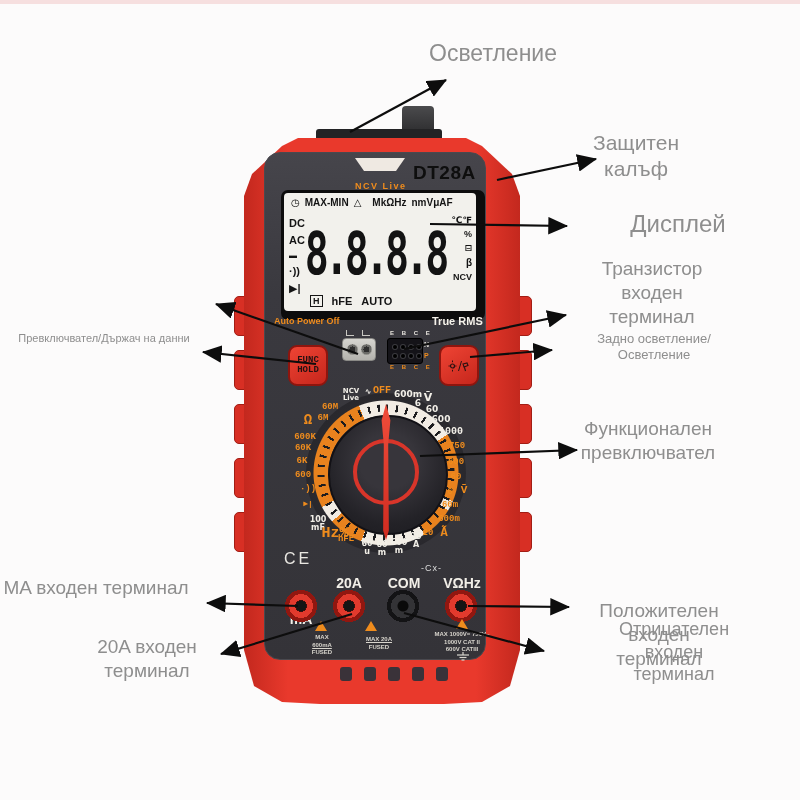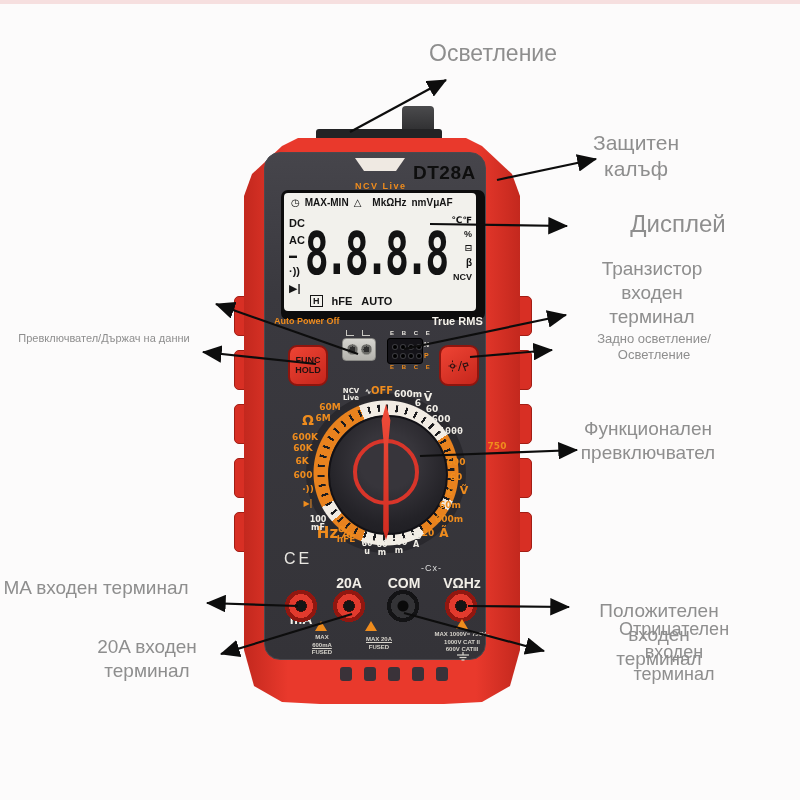--- a/index.html
+++ b/index.html
@@ -46,21 +46,21 @@
   #lcd-bottom{position:absolute;left:26px;bottom:4px;display:flex;gap:9px;align-items:center;
               font-size:11px;font-weight:bold;}
   #lcd-hold{border:1.5px solid #141414;font-size:9px;padding:0 2px;line-height:10px;}
 
   #apo{left:274px;top:316px;font-size:9px;font-weight:bold;color:#ef8c1d;z-index:4;}
   #truerms{left:432px;top:315px;font-size:11px;font-weight:bold;color:#f5f2ea;z-index:4;}
 
   
   .rbtn{position:absolute;width:36px;height:37px;border-radius:9px;z-index:4;
         background:linear-gradient(145deg,#ee4434,#c6261c);border:2px solid #8e150e;
-        display:flex;align-items:center;justify-content:center;text-align:center;}
+        display:flex;align-items:center;justify-content:center;text-align:center;font-family:Liberation Mono, monospace;}
   #func-btn{left:288px;top:345px;font-size:9px;font-weight:bold;color:#241111;line-height:1.1;}
   #light-btn{left:439px;top:345px;}
   #lamp-socket{left:342px;top:338px;width:32px;height:21px;border-radius:4px;z-index:4;
                background:linear-gradient(180deg,#d6d5d0,#b3b2ad);border:1px solid #8a8a86;}
   .lamp-hole{position:absolute;top:5px;width:11px;height:11px;border-radius:50%;
              background:radial-gradient(circle,#2e2e2e 0 3px,#6b6b68 3px 5px,#8f8f8a 5px);}
   #lh1{left:4px;} #lh2{left:18px;}
   .lamp-ico{position:absolute;width:7px;height:5px;border-bottom:1.5px solid #c9c8c2;
             border-left:1.5px solid #c9c8c2;z-index:4;}
   #trans-socket{left:387px;top:338px;width:34px;height:24px;border-radius:3px;background:#141318;
@@ -87,21 +87,21 @@
   #knob{left:328px;top:415px;width:116px;height:116px;border-radius:50%;z-index:4;border:2px solid #121116;
         background:radial-gradient(circle at 50% 38%,#37353b 0 30%,#232227 68%,#1a191e);}
   #red-ring{left:353px;top:439px;width:66px;height:66px;border-radius:50%;z-index:5;box-sizing:border-box;
             border:4px solid #d8352a;}
   #pointer{left:375px;top:404px;width:22px;height:136px;z-index:6;
            background:linear-gradient(180deg,#f04d3b,#d02b20);
            clip-path:polygon(50% 0%,70% 12%,60% 30%,63% 93%,50% 100%,37% 93%,40% 30%,30% 12%);
            filter:drop-shadow(0 0 1px #70100a);}
   .dlab{position:absolute;transform:translate(-50%,-50%);font-weight:bold;white-space:pre-line;
         text-align:center;line-height:1.05;z-index:6;font-family:"DejaVu Sans",sans-serif;}
-  .wh{color:#f2efe8;} .or{color:#ef8c1d;}
+  .wh{color:#f2efe8;} .or{color:#ef8c1d;font-family:Liberation Mono, monospace;}
   #dial-labels{left:0;top:0;width:800px;height:800px;z-index:6;pointer-events:none;}
 
   
   #ce{left:284px;top:550px;font-size:16px;color:#e9e7e2;letter-spacing:3px;z-index:4;}
   #cx{left:421px;top:563px;font-size:9px;color:#ddd;z-index:4;letter-spacing:1px;}
   .tlabel{position:absolute;top:575px;transform:translateX(-50%);font-size:14px;font-weight:bold;
           color:#f2efe8;z-index:4;}
   .term{position:absolute;width:34px;height:34px;border-radius:50%;z-index:4;}
   .term.red{background:radial-gradient(circle,#151515 0 5px,#3a100c 5px 6px,#e23a2d 6px 12px,#911710 12px 16px,rgba(0,0,0,0) 16px);}
   .term.blk{background:radial-gradient(circle,#0a0a0a 0 5px,#333336 6px 12px,#131315 12px 16px,rgba(0,0,0,0) 16px);}
@@ -238,21 +238,21 @@
       <span class="dlab wh" style="left: 351px; top: 395px; font-size: 7px;">NCV
 Live</span>
       <span class="dlab wh" style="left: 368px; top: 392px; font-size: 8px;">∿</span>
       <span class="dlab or" style="left: 382px; top: 391px; font-size: 10px;">OFF</span>
       <span class="dlab wh" style="left: 408px; top: 395px; font-size: 9px;">600m</span>
       <span class="dlab wh" style="left: 418px; top: 404px; font-size: 9px;">6</span>
       <span class="dlab wh" style="left: 428px; top: 398px; font-size: 11px;">V̄</span>
       <span class="dlab wh" style="left: 432px; top: 410px; font-size: 9px;">60</span>
       <span class="dlab wh" style="left: 441px; top: 420px; font-size: 9px;">600</span>
       <span class="dlab wh" style="left: 451px; top: 432px; font-size: 10px; font-family: Liberation Mono, monospace;">1000</span>
-      <span class="dlab or" style="left: 457px; top: 447px; font-size: 9px; margin-left: 40px;">750</span>
+      <span class="dlab or" style="left: 457px; top: 447px; font-size: 9px;">750</span>
       <span class="dlab or" style="left: 456px; top: 463px; font-size: 9px;">600</span>
       <span class="dlab or" style="left: 456px; top: 478px; font-size: 9px;">60</span>
       <span class="dlab or" style="left: 450px; top: 493px; font-size: 9px;">6</span>
       <span class="dlab or" style="left: 464px; top: 491px; font-size: 11px;">Ṽ</span>
       <span class="dlab or" style="left: 450px; top: 506px; font-size: 9px;">60m</span>
       <span class="dlab or" style="left: 449px; top: 520px; font-size: 9px;">600m</span>
       <span class="dlab or" style="left: 428px; top: 534px; font-size: 9px;">20</span>
       <span class="dlab or" style="left: 444px; top: 533px; font-size: 12px;">Ã</span>
       <span class="dlab wh" style="left: 416px; top: 541px; font-size: 8px;">20
 A̅</span>

